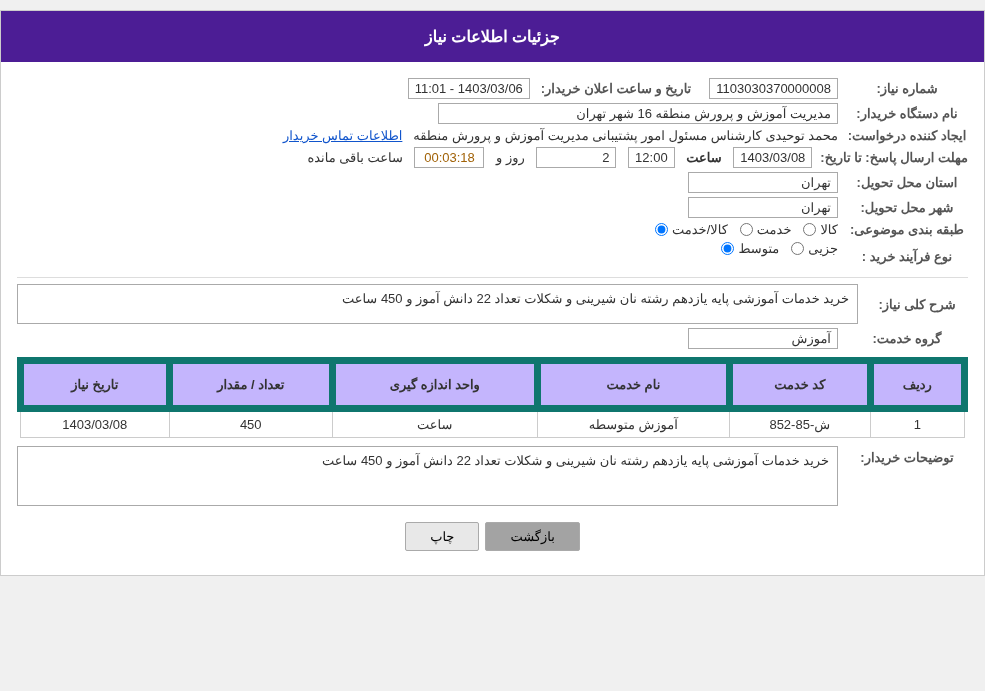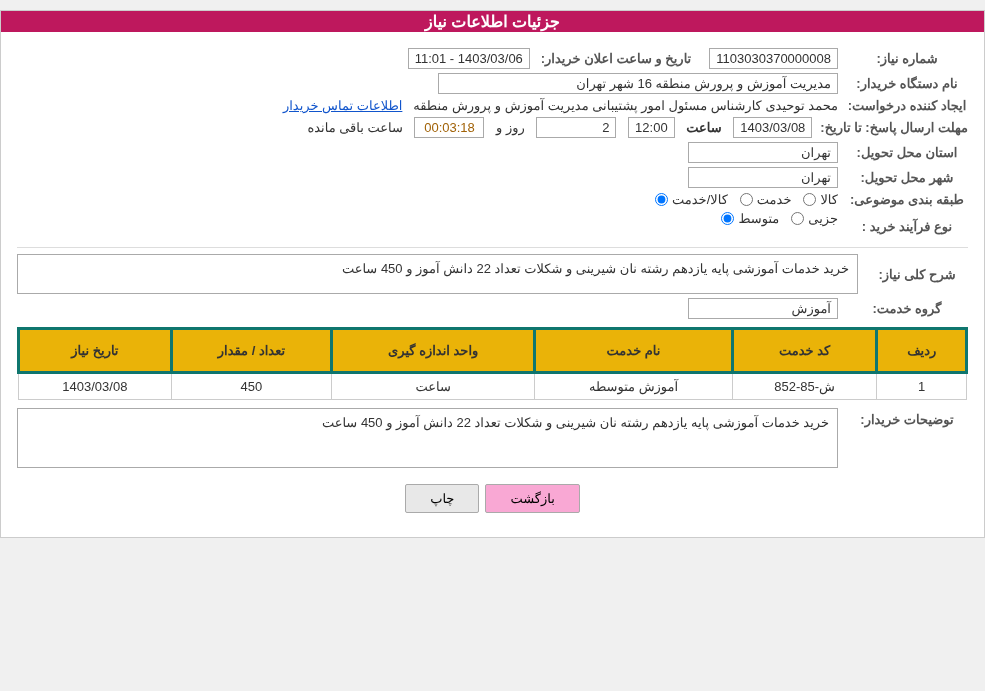--- a/index.html
+++ b/index.html
@@ -10,24 +10,24 @@
       font-size: 13px;
       color: #333;
     }
     .page-wrapper {
       max-width: 985px;
       margin: 10px auto;
       background: #fff;
       border: 1px solid #ccc;
     }
     .header-bar {
-      background: #be185d;
+      background: #4c1d95;
       color: #fff;
       text-align: center;
-      padding: 1px 16px;
+      padding: 16px 16px;
       font-size: 16px;
       font-weight: bold;
     }
     .content {
       padding: 16px;
     }
     .input-box-wide {
       min-width: 400px;
     }
     .input-box-small {
@@ -66,22 +66,22 @@
       display: flex;
       align-items: center;
       gap: 4px;
     }
     .services-table {
       width: 100%;
       border-collapse: collapse;
       margin: 8px 0;
     }
     .services-table th {
-      background: #eab308;
-      border: 3px solid #0f766e;
+      background: #c4b5fd;
+      border: 7px solid #0f766e;
       padding: 13px 8px;
       text-align: center;
       font-weight: bold;
     }
     .services-table td {
       border: 1px solid #ccc;
       padding: 5px 8px;
       text-align: center;
     }
     .services-table tr:nth-child(even) td {
@@ -99,21 +99,21 @@
       border: 1px solid #aaa;
       cursor: pointer;
       font-family: Tahoma, Arial, sans-serif;
       font-size: 13px;
       border-radius: 2px;
     }
     .btn-print {
       background: #e8e8e8;
     }
     .btn-back {
-      background: #f9a8d4;
+      background: #a3a3a3;
     }
     .divider {
       border: none;
       border-top: 1px solid #ddd;
       margin: 6px 0;
     }
     .info-row {
       display: flex;
       align-items: center;
       margin-bottom: 4px;

